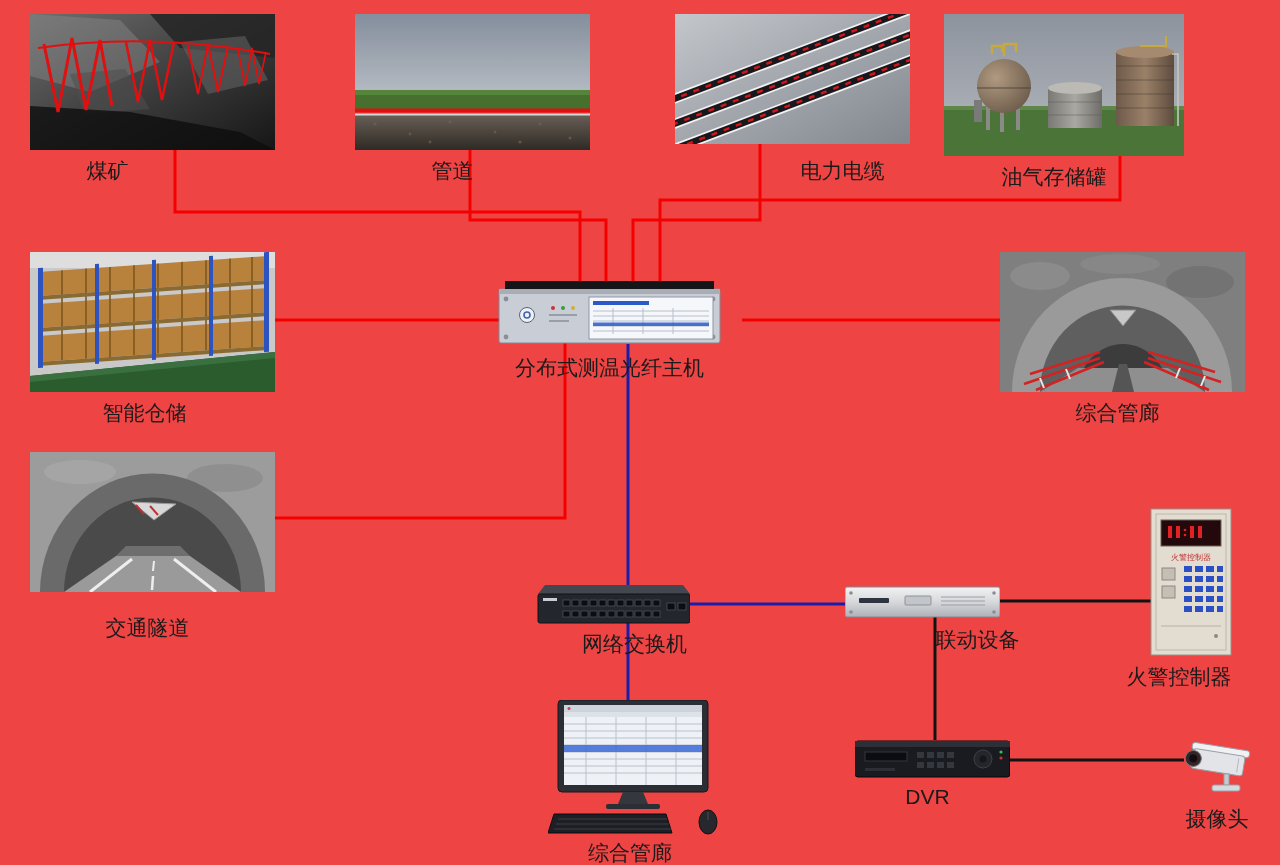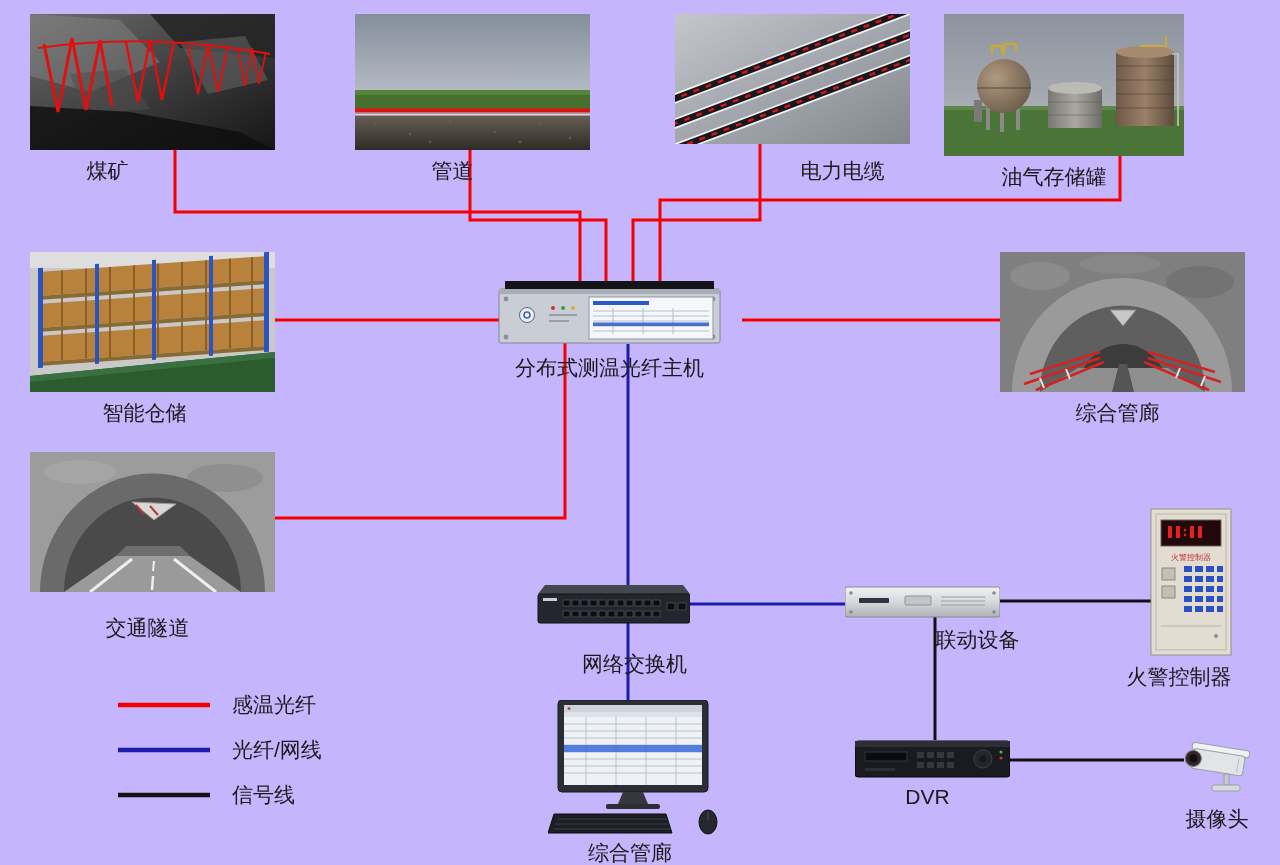--- a/index.html
+++ b/index.html
@@ -1,16 +1,16 @@
 <!DOCTYPE html>
 <html><head>
 <meta charset="utf-8">
 <style>
   html,body{margin:0;padding:0;background:#fff;}
-  .stage{position:relative;width:1280px;height:865px;background:#c4b5fd;overflow:hidden;
+  .stage{position:relative;width:1280px;height:865px;background:#ef4444;overflow:hidden;
          font-family:"Liberation Sans","DejaVu Sans",sans-serif;color:#1a1a1a;}
   #wires{position:absolute;left:0;top:0;width:1280px;height:865px;z-index:1;}
   .node{position:absolute;z-index:2;display:flex;flex-direction:column;align-items:center;}
   .img{display:block;line-height:0;}
   .label{font-size:21px;line-height:1.25;text-align:center;white-space:nowrap;color:#1a1a1a;}
   .legend{position:absolute;left:118px;top:682px;z-index:2;}
   .legend-row{display:flex;align-items:center;height:45px;}
   .legend-row svg{display:block;}
   .legend-label{margin-left:22px;font-size:21px;}
 </style>
@@ -337,21 +337,21 @@
           <rect x="82" y="26" width="7" height="6"></rect>
             <rect x="91" y="26" width="7" height="6"></rect>
           <rect x="100" y="26" width="7" height="6"></rect>
             <rect x="109" y="26" width="7" height="6"></rect>
           <rect x="118" y="26" width="7" height="6"></rect>
           <rect x="132" y="18" width="8" height="7"></rect>
             <rect x="143" y="18" width="8" height="7"></rect>
         </g>
       </svg>
     </div>
-    <div class="label" style="margin-top:24px;transform:translateX(22px)">网络交换机</div>
+    <div class="label" style="margin-top:4px;transform:translateX(22px)">网络交换机</div>
   </div>
 
   <div class="node" style="left:845px;top:585px;width:155px">
     <div class="img">
       <svg width="155" height="34" viewBox="0 0 155 34">
         <defs>
             <linearGradient id="gLD" x1="0" y1="0" x2="0" y2="1">
           <stop offset="0" stop-color="#f2f2f3"></stop>
               <stop offset=".5" stop-color="#d6d8db"></stop>
               <stop offset="1" stop-color="#aeb1b6"></stop>
@@ -494,34 +494,14 @@
           <circle cx="15" cy="22" r="4" fill="#140d10"></circle>
           <line x1="60" y1="15" x2="60" y2="29" stroke="#b5b9bf"></line>
         </g>
         <rect x="46" y="34" width="5" height="11" fill="#c6cad0" stroke="#9aa0a8"></rect>
         <rect x="34" y="45" width="28" height="6" rx="2" fill="#d6dade" stroke="#9aa0a8"></rect>
       </svg>
     </div>
     <div class="label" style="margin-top:8px">摄像头</div>
   </div>
 
-  <div class="legend">
-    <div class="legend-row">
-      <svg width="92" height="8">
-        <line x1="0" y1="4" x2="92" y2="4" stroke-width="4.5" stroke="#f40000"></line>
-      </svg>
-      <span class="legend-label">感温光纤</span>
-    </div>
-    <div class="legend-row">
-      <svg width="92" height="8">
-        <line x1="0" y1="4" x2="92" y2="4" stroke-width="4.5" stroke="#1c1caa"></line>
-      </svg>
-      <span class="legend-label">光纤/网线</span>
-    </div>
-    <div class="legend-row">
-      <svg width="92" height="8">
-        <line x1="0" y1="4" x2="92" y2="4" stroke-width="4.5" stroke="#121212"></line>
-      </svg>
-      <span class="legend-label">信号线</span>
-    </div>
-  </div>
 
 </div>
 
 </body></html>

